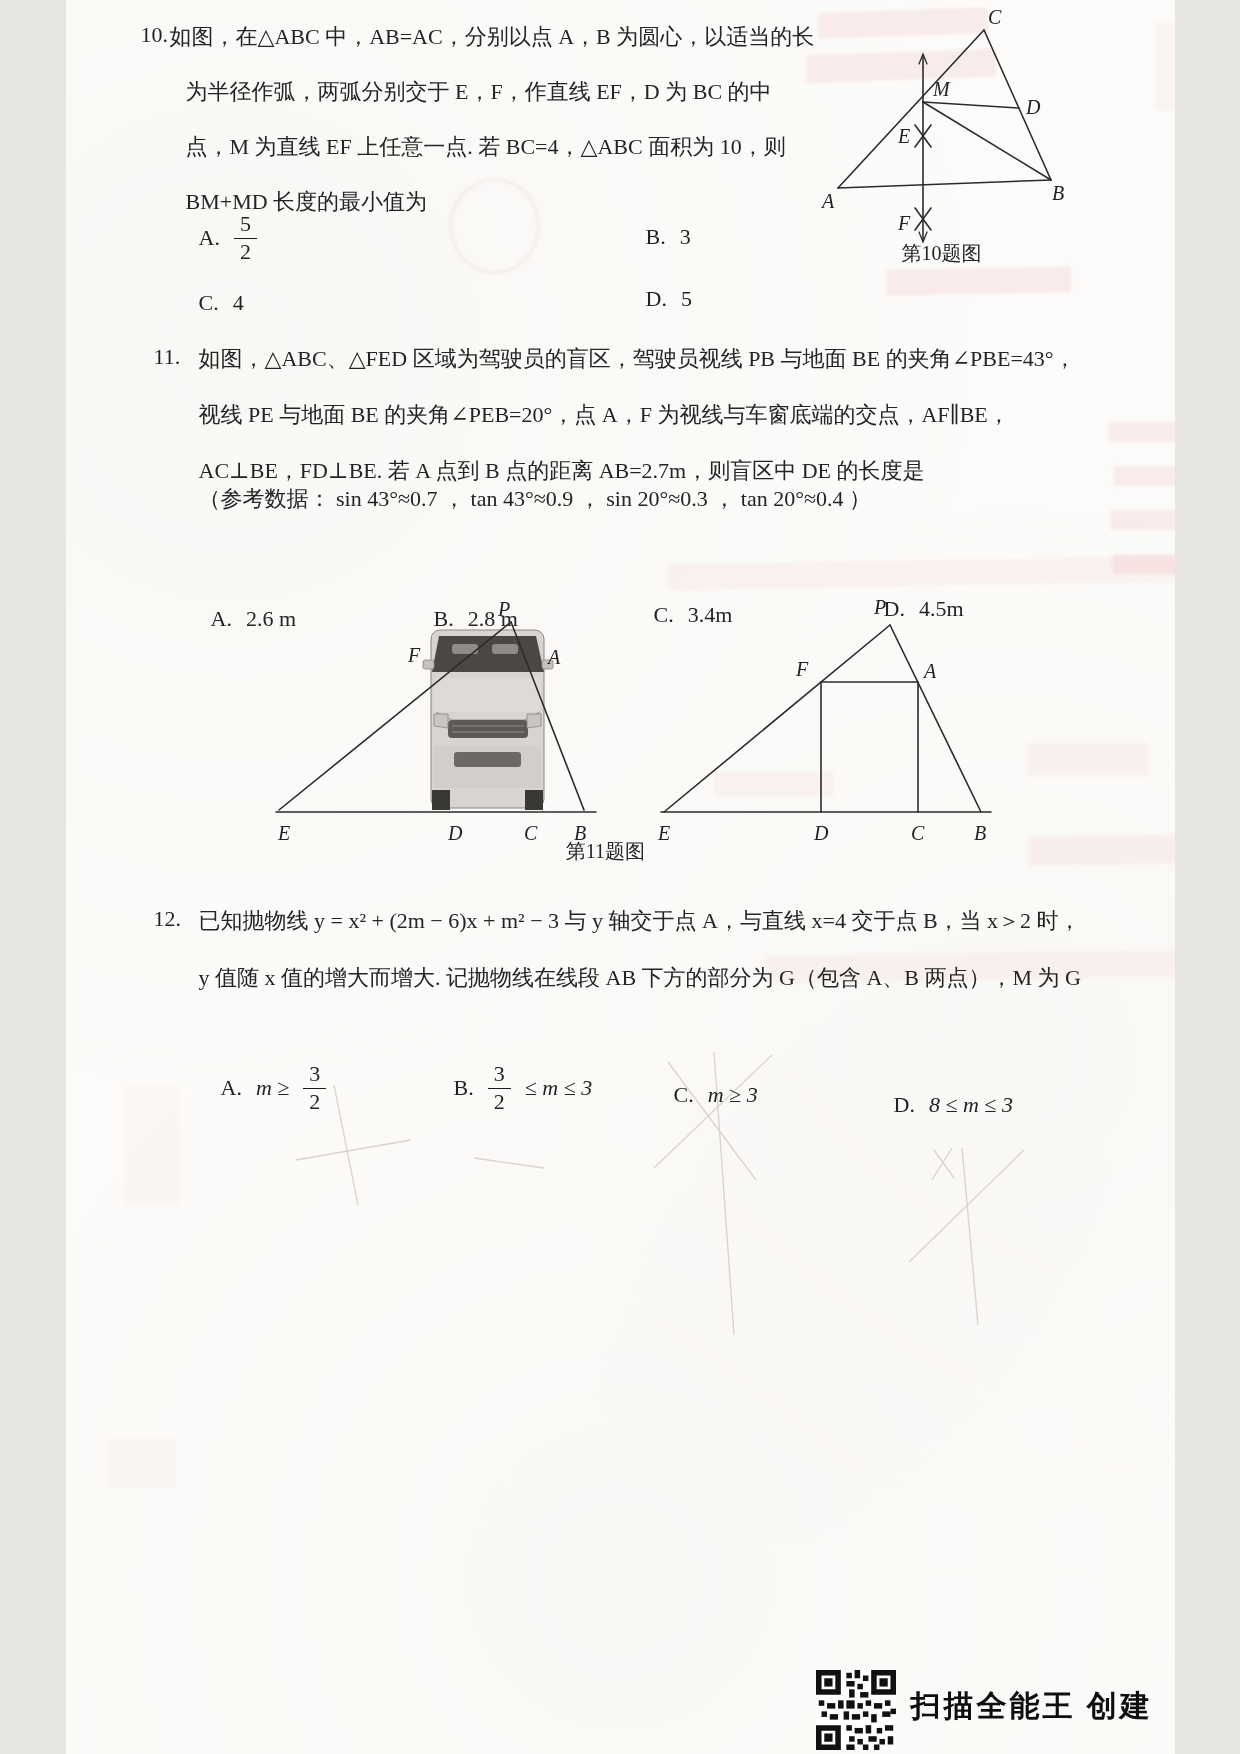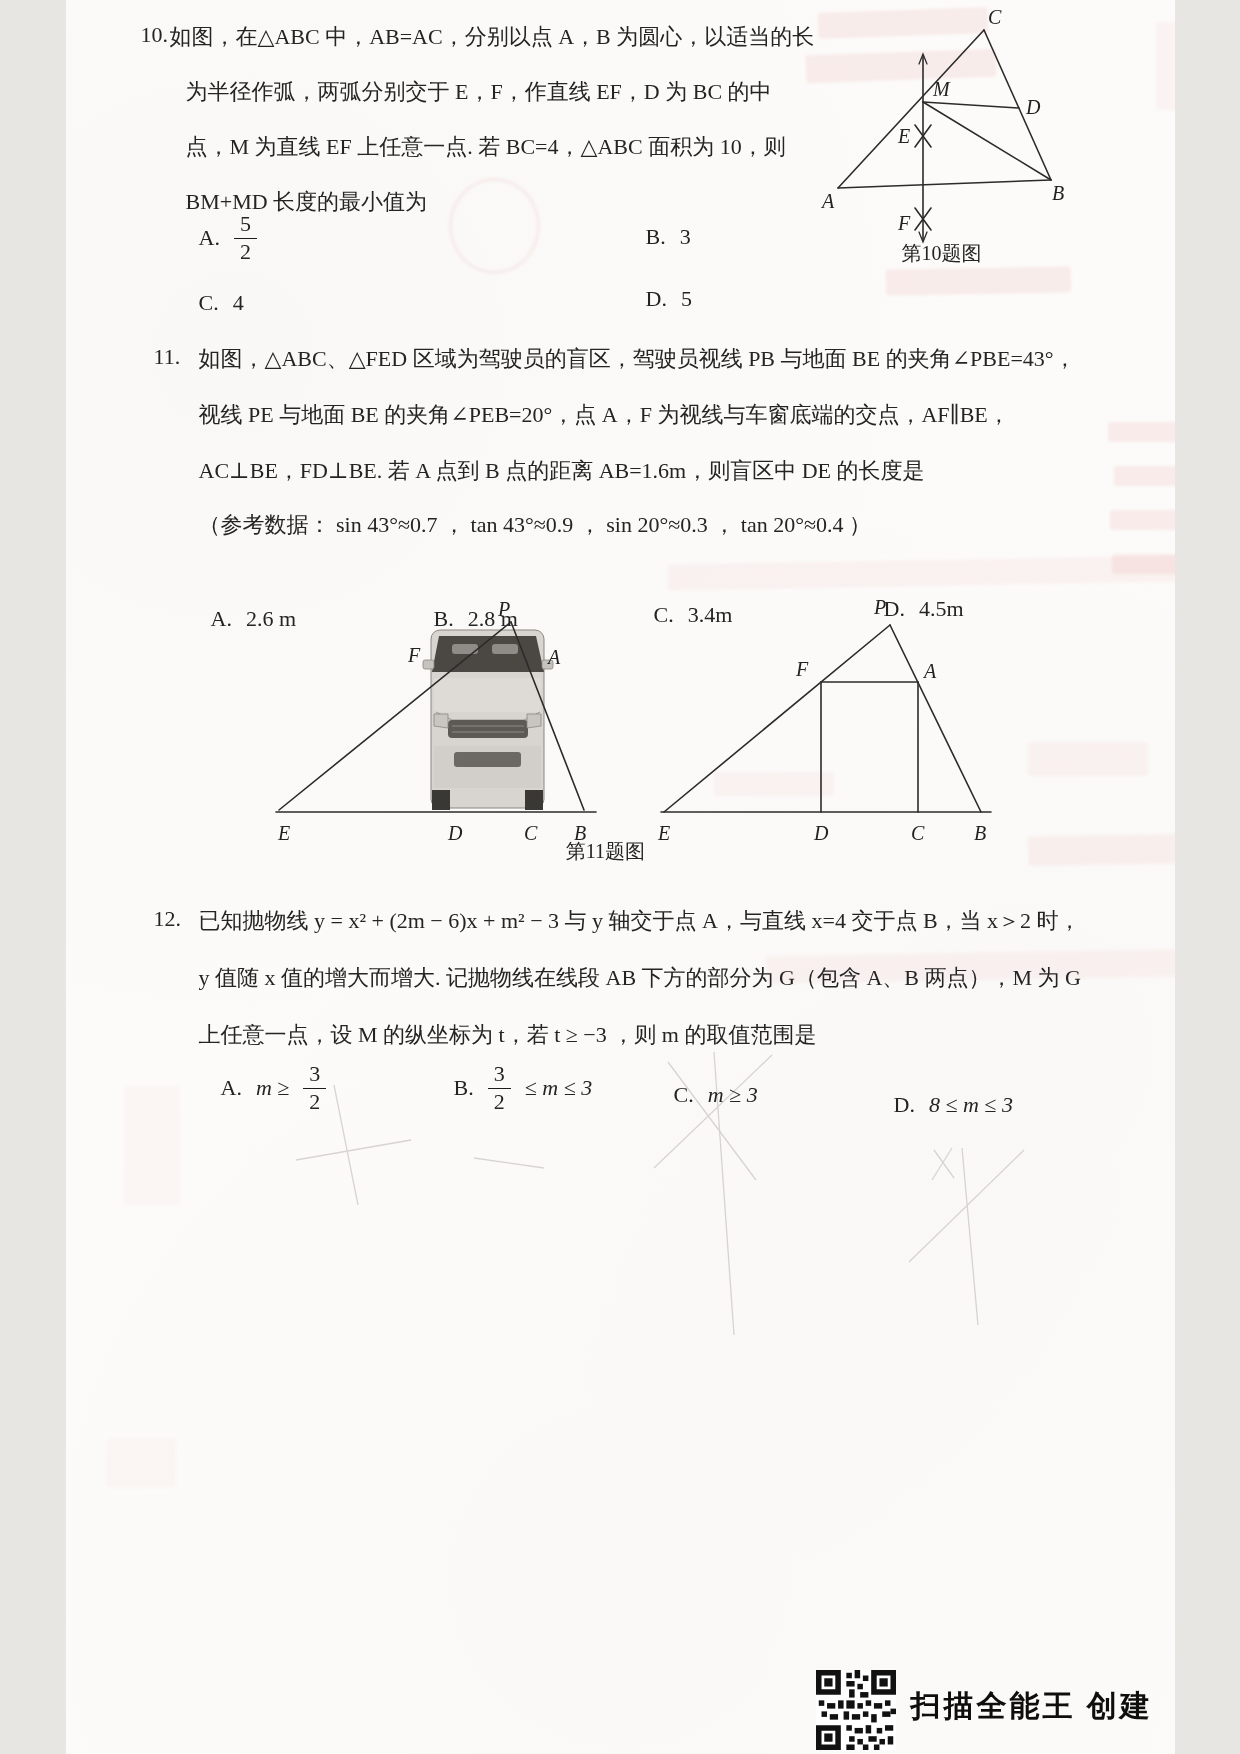--- a/index.html
+++ b/index.html
@@ -121,22 +121,22 @@
     <text x="82" y="135">E</text>
     <text x="6" y="200">A</text>
     <text x="236" y="192">B</text>
     <text x="82" y="222">F</text>
   </svg>
   <div class="caption" style="left:796px;top:240px;width:160px;">第10题图</div>
 
   <div class="qnum" style="left:88px;top:344px;">11.</div>
   <div class="line" style="left:133px;top:344px;">如图，△ABC、△FED 区域为驾驶员的盲区，驾驶员视线 PB 与地面 BE 的夹角∠PBE=43°，</div>
   <div class="line" style="left:133px;top:400px;">视线 PE 与地面 BE 的夹角∠PEB=20°，点 A，F 为视线与车窗底端的交点，AF∥BE，</div>
-  <div class="line" style="left:133px;top:456px;">AC⊥BE，FD⊥BE. 若 A 点到 B 点的距离 AB=1.6m，则盲区中 DE 的长度是</div>
-  <div class="line" style="left:133px;top:510px;">（参考数据： sin 43°≈0.7 ， tan 43°≈0.9 ， sin 20°≈0.3 ， tan 20°≈0.4 ）</div>
+  <div class="line" style="left:133px;top:456px;">AC⊥BE，FD⊥BE. 若 A 点到 B 点的距离 AB=2.7m，则盲区中 DE 的长度是</div>
+  <div class="line" style="left:133px;top:484px;">（参考数据： sin 43°≈0.7 ， tan 43°≈0.9 ， sin 20°≈0.3 ， tan 20°≈0.4 ）</div>
 
   <div class="opt" style="left:145px;top:606px;">
     <span>A.</span>
     <span class="plainval">2.6 m</span>
   </div>
   <div class="opt" style="left:368px;top:606px;">
     <span>B.</span>
     <span class="plainval">2.8 m</span>
   </div>
   <div class="opt" style="left:588px;top:602px;">
@@ -196,21 +196,20 @@
     <text x="402" y="240">E</text>
     <text x="558" y="240">D</text>
     <text x="655" y="240">C</text>
     <text x="718" y="240">B</text>
   </svg>
   <div class="caption" style="left:455px;top:838px;width:170px;">第11题图</div>
 
   <div class="qnum" style="left:88px;top:906px;">12.</div>
   <div class="line" style="left:133px;top:906px;">已知抛物线 y = x² + (2m − 6)x + m² − 3 与 y 轴交于点 A，与直线 x=4 交于点 B，当 x＞2 时，</div>
   <div class="line" style="left:133px;top:963px;">y 值随 x 值的增大而增大. 记抛物线在线段 AB 下方的部分为 G（包含 A、B 两点），M 为 G</div>
-  <div class="line" style="left:133px;top:1020px;">上任意一点，设 M 的纵坐标为 t，若 t ≥ −3 ，则 m 的取值范围是</div>
 
   <div class="opt" style="left:155px;top:1062px;">
     <span>A.</span>
     <span class="val">m ≥</span>
     <span class="frac">
       <span class="fnum">3</span>
       <span class="fden">2</span>
     </span>
   </div>
   <div class="opt" style="left:388px;top:1062px;">

